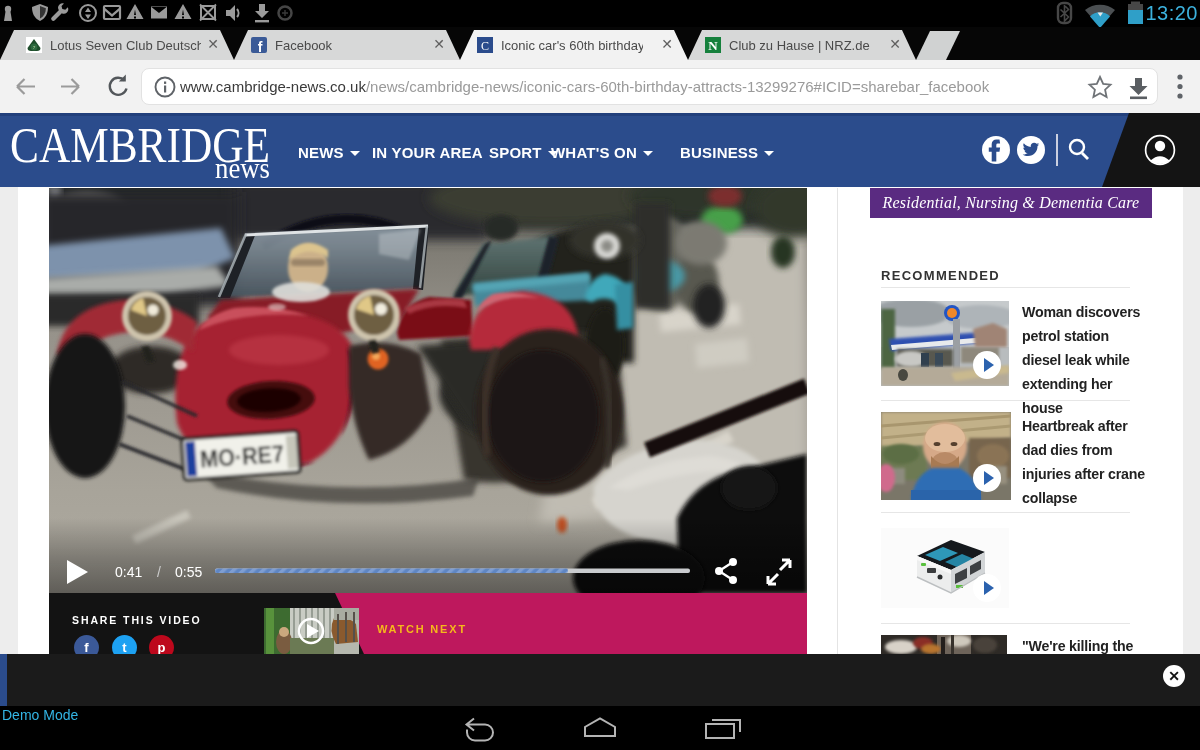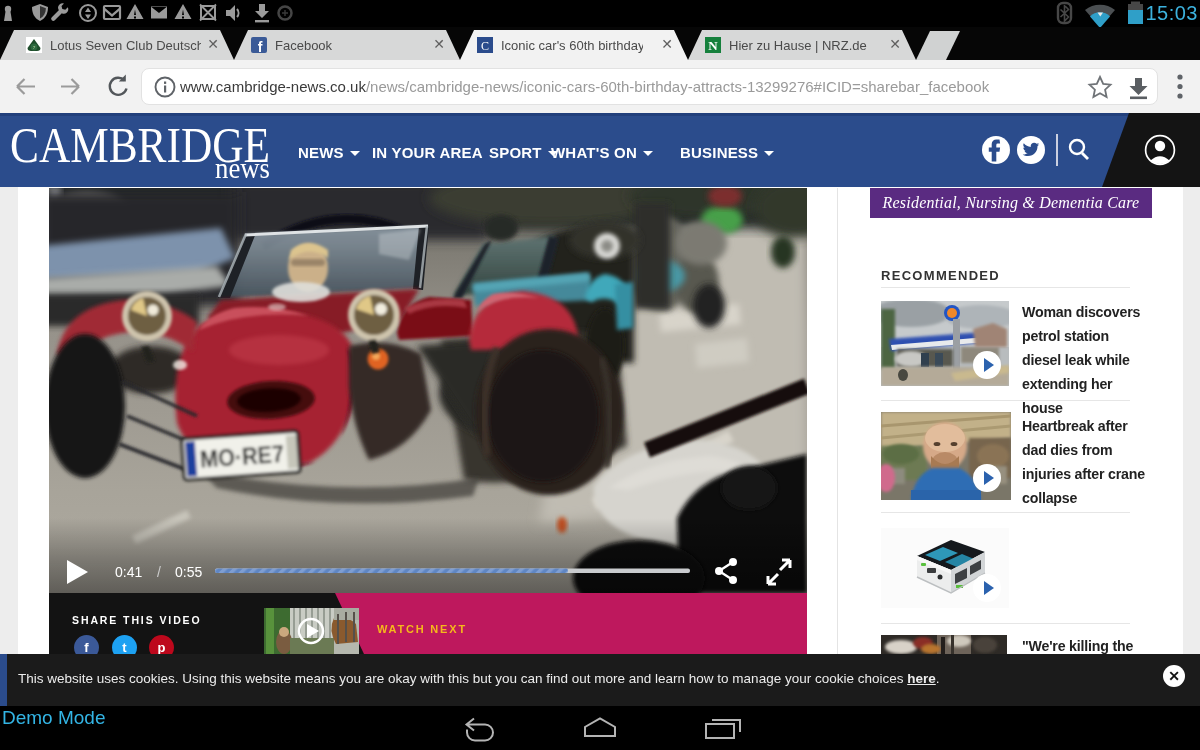--- a/index.html
+++ b/index.html
@@ -60,21 +60,21 @@
 .playbtn { position:absolute; width:28px; height:28px; border-radius:50%; background:#fff; }
 .playbtn:after { content:""; position:absolute; left:11px; top:7px; border-left:10px solid #2b62ae; border-top:7px solid transparent; border-bottom:7px solid transparent; }
 
 
 #cookiebar { position:absolute; left:0; top:654px; width:1200px; height:52px; background:#1b1b1b; }
 #cookiebar .stripe { position:absolute; left:0; top:0; width:7px; height:52px; background:#2b4c8c; }
 #cookietext { position:absolute; left:18px; top:17px; color:#ececec; font-size:13.5px; }
 #cookieclose { position:absolute; left:1163px; top:11px; width:22px; height:22px; border-radius:50%; background:#fff; color:#111; text-align:center; line-height:22px; font-size:14px; font-weight:bold; }
 
 
-#demomode { position:absolute; left:2px; top:707px; color:#33b5e5; font-size:19px; }
+#demomode { position:absolute; left:2px; top:707px; color:#33b5e5; font-size:14px; }
 #navbar { position:absolute; left:0; top:706px; width:1200px; height:44px; background:#000; }
 </style>
 </head>
 <body>
 <div id="stage">
 
   <div id="statusbar">
     <svg width="470" height="27" viewBox="0 0 470 27" fill="#9a9a9a">
 
       <circle cx="8" cy="9" r="3.2"></circle>
@@ -114,21 +114,21 @@
       <path d="M14.5 5 v16 l4 -4 l-8 -7.5 m0 7.5 l8 -7.5 l-4 -4" stroke="#474747" stroke-width="1.6" fill="none"></path>
 
       <path d="M35 10 a 24 24 0 0 1 30 0 l-7 8 a 13 13 0 0 0 -16 0 z" fill="#4b4f52"></path>
       <path d="M40 16.5 a 14 14 0 0 1 20 0 L50 28 Z" fill="#2f9fc8"></path>
       <path d="M47.5 12.5 l5.5 0 l-2.75 4 z" fill="#e8e8e8"></path>
 
       <rect x="78" y="4" width="15" height="20" fill="#2f9fc8"></rect>
       <rect x="78" y="4" width="15" height="6" fill="#474747"></rect>
       <rect x="81" y="1.5" width="9" height="3" fill="#474747"></rect>
     </svg>
-    <div id="clock">15:03</div>
+    <div id="clock">13:20</div>
   </div>
 
   <div id="tabbar">
     <div class="tab inactive" style="left:0; width:234px;">
       <svg class="fav" style="left:26px;" viewBox="0 0 16 16">
           <rect width="16" height="16" fill="#fff"></rect>
           <path d="M8 2 L14.5 11 Q14.5 14 11 14 L5 14 Q1.5 14 1.5 11 Z" fill="#1e4d2b"></path>
           <circle cx="8" cy="10" r="3.4" fill="#2d6a3f"></circle>
           <text x="8" y="12" font-size="5" fill="#cfe3b0" text-anchor="middle" font-family="Liberation Serif">7</text>
         </svg>
@@ -149,21 +149,21 @@
           <text x="8" y="12.5" font-size="12" fill="#fff" text-anchor="middle" font-family="Liberation Serif">C</text>
         </svg>
       <div class="title" style="max-width:142px;">Iconic car's 60th birthday att</div>
       <div class="close">✕</div>
     </div>
     <div class="tab inactive" style="left:688px; width:228px;">
       <svg class="fav" viewBox="0 0 16 16">
           <rect width="16" height="16" fill="#15803c"></rect>
           <text x="8" y="13" font-size="13" fill="#fff" text-anchor="middle" font-family="Liberation Serif" font-weight="bold">N</text>
         </svg>
-      <div class="title">Hier zu Hause | NRZ.de</div>
+      <div class="title">Club zu Hause | NRZ.de</div>
       <div class="close">✕</div>
     </div>
     <div id="newtab"></div>
   </div>
 
   <div id="toolbar">
     <svg width="140" height="53" viewBox="0 0 140 53" id="toolicons">
       <path d="M17 26.5 h18 M17 26.5 l7.5 -7.5 M17 26.5 l7.5 7.5" stroke="#9b9b9b" stroke-width="2.2" fill="none"></path>
       <path d="M79 26.5 h-18 M79 26.5 l-7.5 -7.5 M79 26.5 l-7.5 7.5" stroke="#9b9b9b" stroke-width="2.2" fill="none"></path>
       <path d="M124.5 20.5 a8.5 8.5 0 1 0 2 8" stroke="#53575b" stroke-width="2.4" fill="none"></path>
@@ -559,21 +559,20 @@
       <ellipse cx="78" cy="6" rx="12" ry="6" fill="#cfc9bd" filter="url(#tb)"></ellipse>
       <ellipse cx="104" cy="10" rx="12" ry="8" fill="#4a423a" filter="url(#tb)"></ellipse>
       <rect x="60" y="2" width="4" height="17" fill="#241f1c"></rect>
       <rect x="70" y="0" width="3" height="19" fill="#37322c"></rect>
     </svg>
   </div>
   <div class="shead" style="top:634px; width:135px;">"We're killing the</div>
 
   <div id="cookiebar">
     <div class="stripe"></div>
-    <div id="cookietext">This website uses cookies. Using this website means you are okay with this but you can find out more and learn how to manage your cookie choices <b style="text-decoration:underline;">here</b>.</div>
     <div id="cookieclose">✕</div>
   </div>
 
   <div id="navbar">
     <svg width="1200" height="44" viewBox="0 0 1200 44" fill="none" stroke="#b4b4b4" stroke-width="2">
 
       <path d="M467 18.5 h18 a 8 8 0 0 1 0 16 h-10 a 8 8 0 0 1 -8 -8 v-3 M474 12.5 l-7.5 6 l7.5 6"></path>
 
       <path d="M585 30 v-9 l15 -8.5 l15 8.5 v9 z"></path>
 

